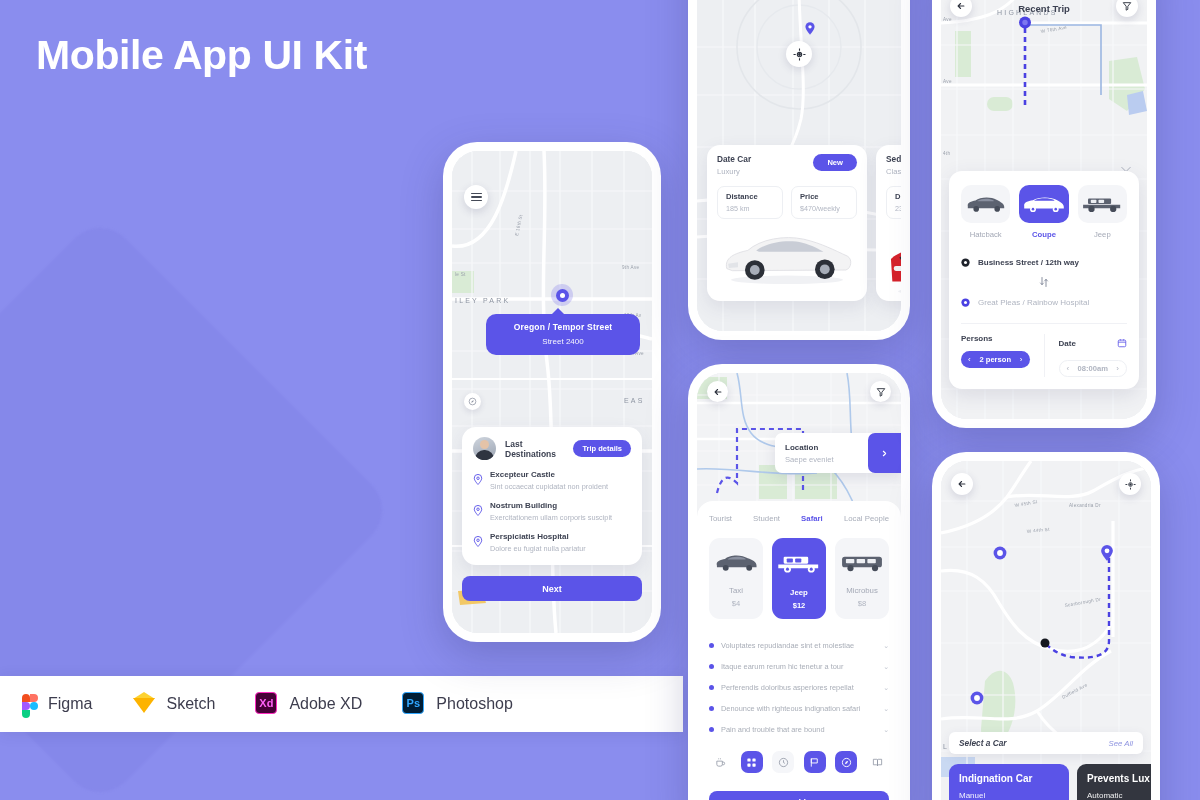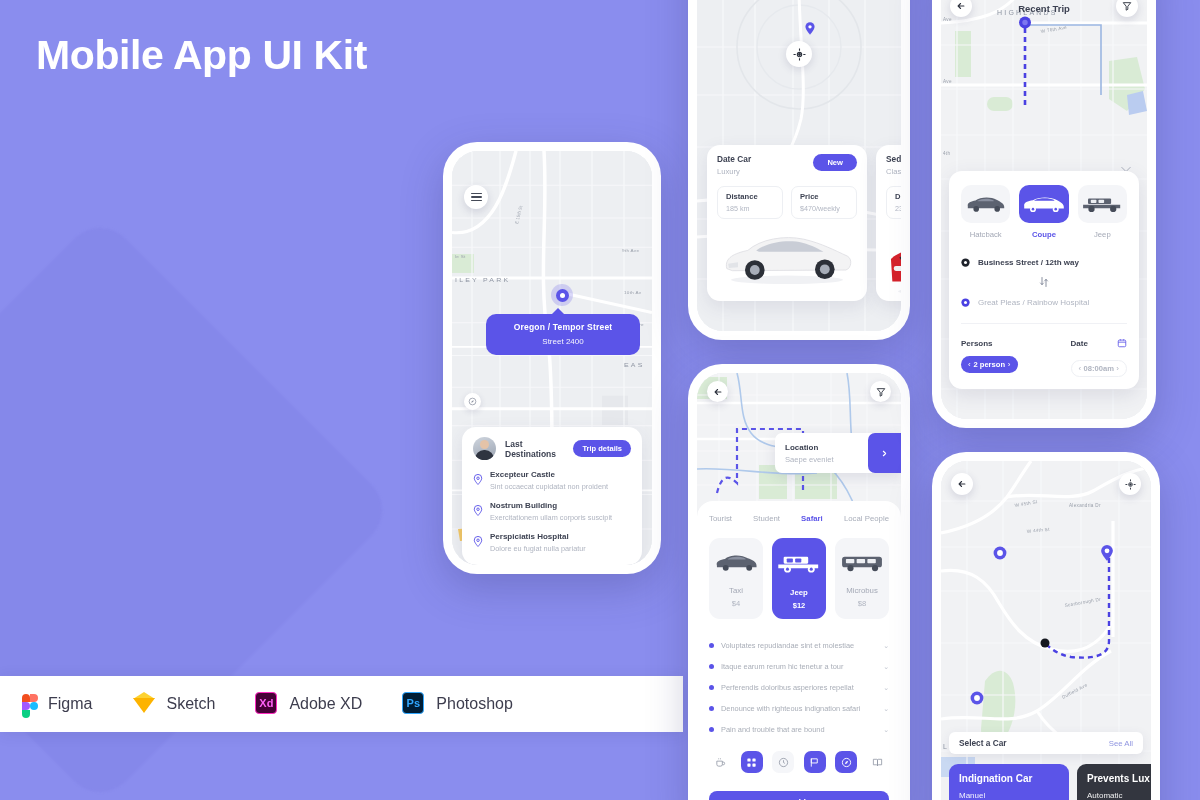--- a/index.html
+++ b/index.html
@@ -79,21 +79,21 @@
   }
   .screen {
     width: 100%; height: 100%;
     border-radius: 26px;
     overflow: hidden;
     position: relative;
     background: #EFF1F4;
   }
 
   
-  #phone-1 { left: 443px; top: 142px; width: 218px; height: 432px; }
+  #phone-1 { left: 443px; top: 142px; width: 218px; height: 500px; }
   #phone-2 { left: 688px; top: -90px; width: 222px; height: 430px; }
   #phone-3 { left: 688px; top: 364px; width: 222px; height: 470px; }
   #phone-4 { left: 932px; top: -60px; width: 224px; height: 488px; }
   #phone-5 { left: 932px; top: 452px; width: 228px; height: 400px; }
 
   
   .map {
     position:absolute; inset:0;
     background:#EDEFF2;
   }
@@ -188,34 +188,34 @@
   .ct .bx{background:#F4F5F8;border-radius:10px;height:38px;display:flex;align-items:center;justify-content:center;}
   .ct.sel .bx{background:#5B54E8;}
   .ct .lb{font-size:7.7px;color:#A4A9B6;margin-top:7px;}
   .ct.sel .lb{color:#5B54E8;font-weight:bold;}
   .routes{margin-top:14px;position:relative;}
   .rrow{display:flex;align-items:center;gap:8px;}
   .rrow .tx{font-size:8px;color:#3D4252;font-weight:bold;}
   .rrow.b .tx{color:#B0B5C1;font-weight:normal;}
   .swapi{display:flex;justify-content:center;margin:5px 0;}
   .divline{height:1px;background:#F0F1F5;margin:12px 0 10px;}
-  .pdrow{display:flex;gap:26px;align-items:center;}
+  .pdrow{display:flex;gap:14px;}
   .pdcol{flex:1;}
   .pdcol .hd{display:flex;align-items:center;justify-content:space-between;}
   .pdcol .hd .k{font-size:8px;font-weight:bold;color:#3D4252;}
   .stepper{margin-top:8px;height:17px;border-radius:9px;display:flex;align-items:center;justify-content:space-between;padding:0 7px;}
   .stepper.fill{background:#5B54E8;color:#fff;}
   .stepper.out{border:1px solid #EEF0F4;color:#B0B5C1;}
   .stepper .vv{font-size:7.6px;font-weight:bold;}
   .stepper .ar{font-size:8px;}
   .pdsep{width:1px;background:#F0F1F5;}
 
   
   .p5-top{position:absolute;left:0;right:0;top:12px;height:24px;}
-  .p5-select{position:absolute;left:8px;right:8px;top:271px;height:22px;background:#fff;border-radius:6px;display:flex;align-items:center;justify-content:space-between;padding:0 10px;box-shadow:0 3px 11px rgba(60,60,110,.10);}
+  .p5-select{position:absolute;left:8px;right:8px;top:271px;height:22px;background:#fff;border-radius:6px;display:flex;align-items:center;justify-content:space-between;padding:0 10px;box-shadow:0 3px 11px rgba(60,60,110,.10);font-style:italic;}
   .p5-select .k{font-size:8.3px;font-weight:bold;color:#3D4252;}
   .p5-select .sa{font-size:7.8px;color:#8F95E0;}
   .p5-cars{position:absolute;left:8px;top:303px;display:flex;gap:8px;}
   .p5car{width:120px;border-radius:9px;padding:9px 10px 14px;}
   .p5car.a{background:#5B54E8;}
   .p5car.b{background:#33363F;}
   .p5car .n1{font-size:10px;font-weight:bold;color:#fff;}
   .p5car .n2{font-size:8px;color:#fff;opacity:.92;margin-top:7px;}
 </style>
 </head>

